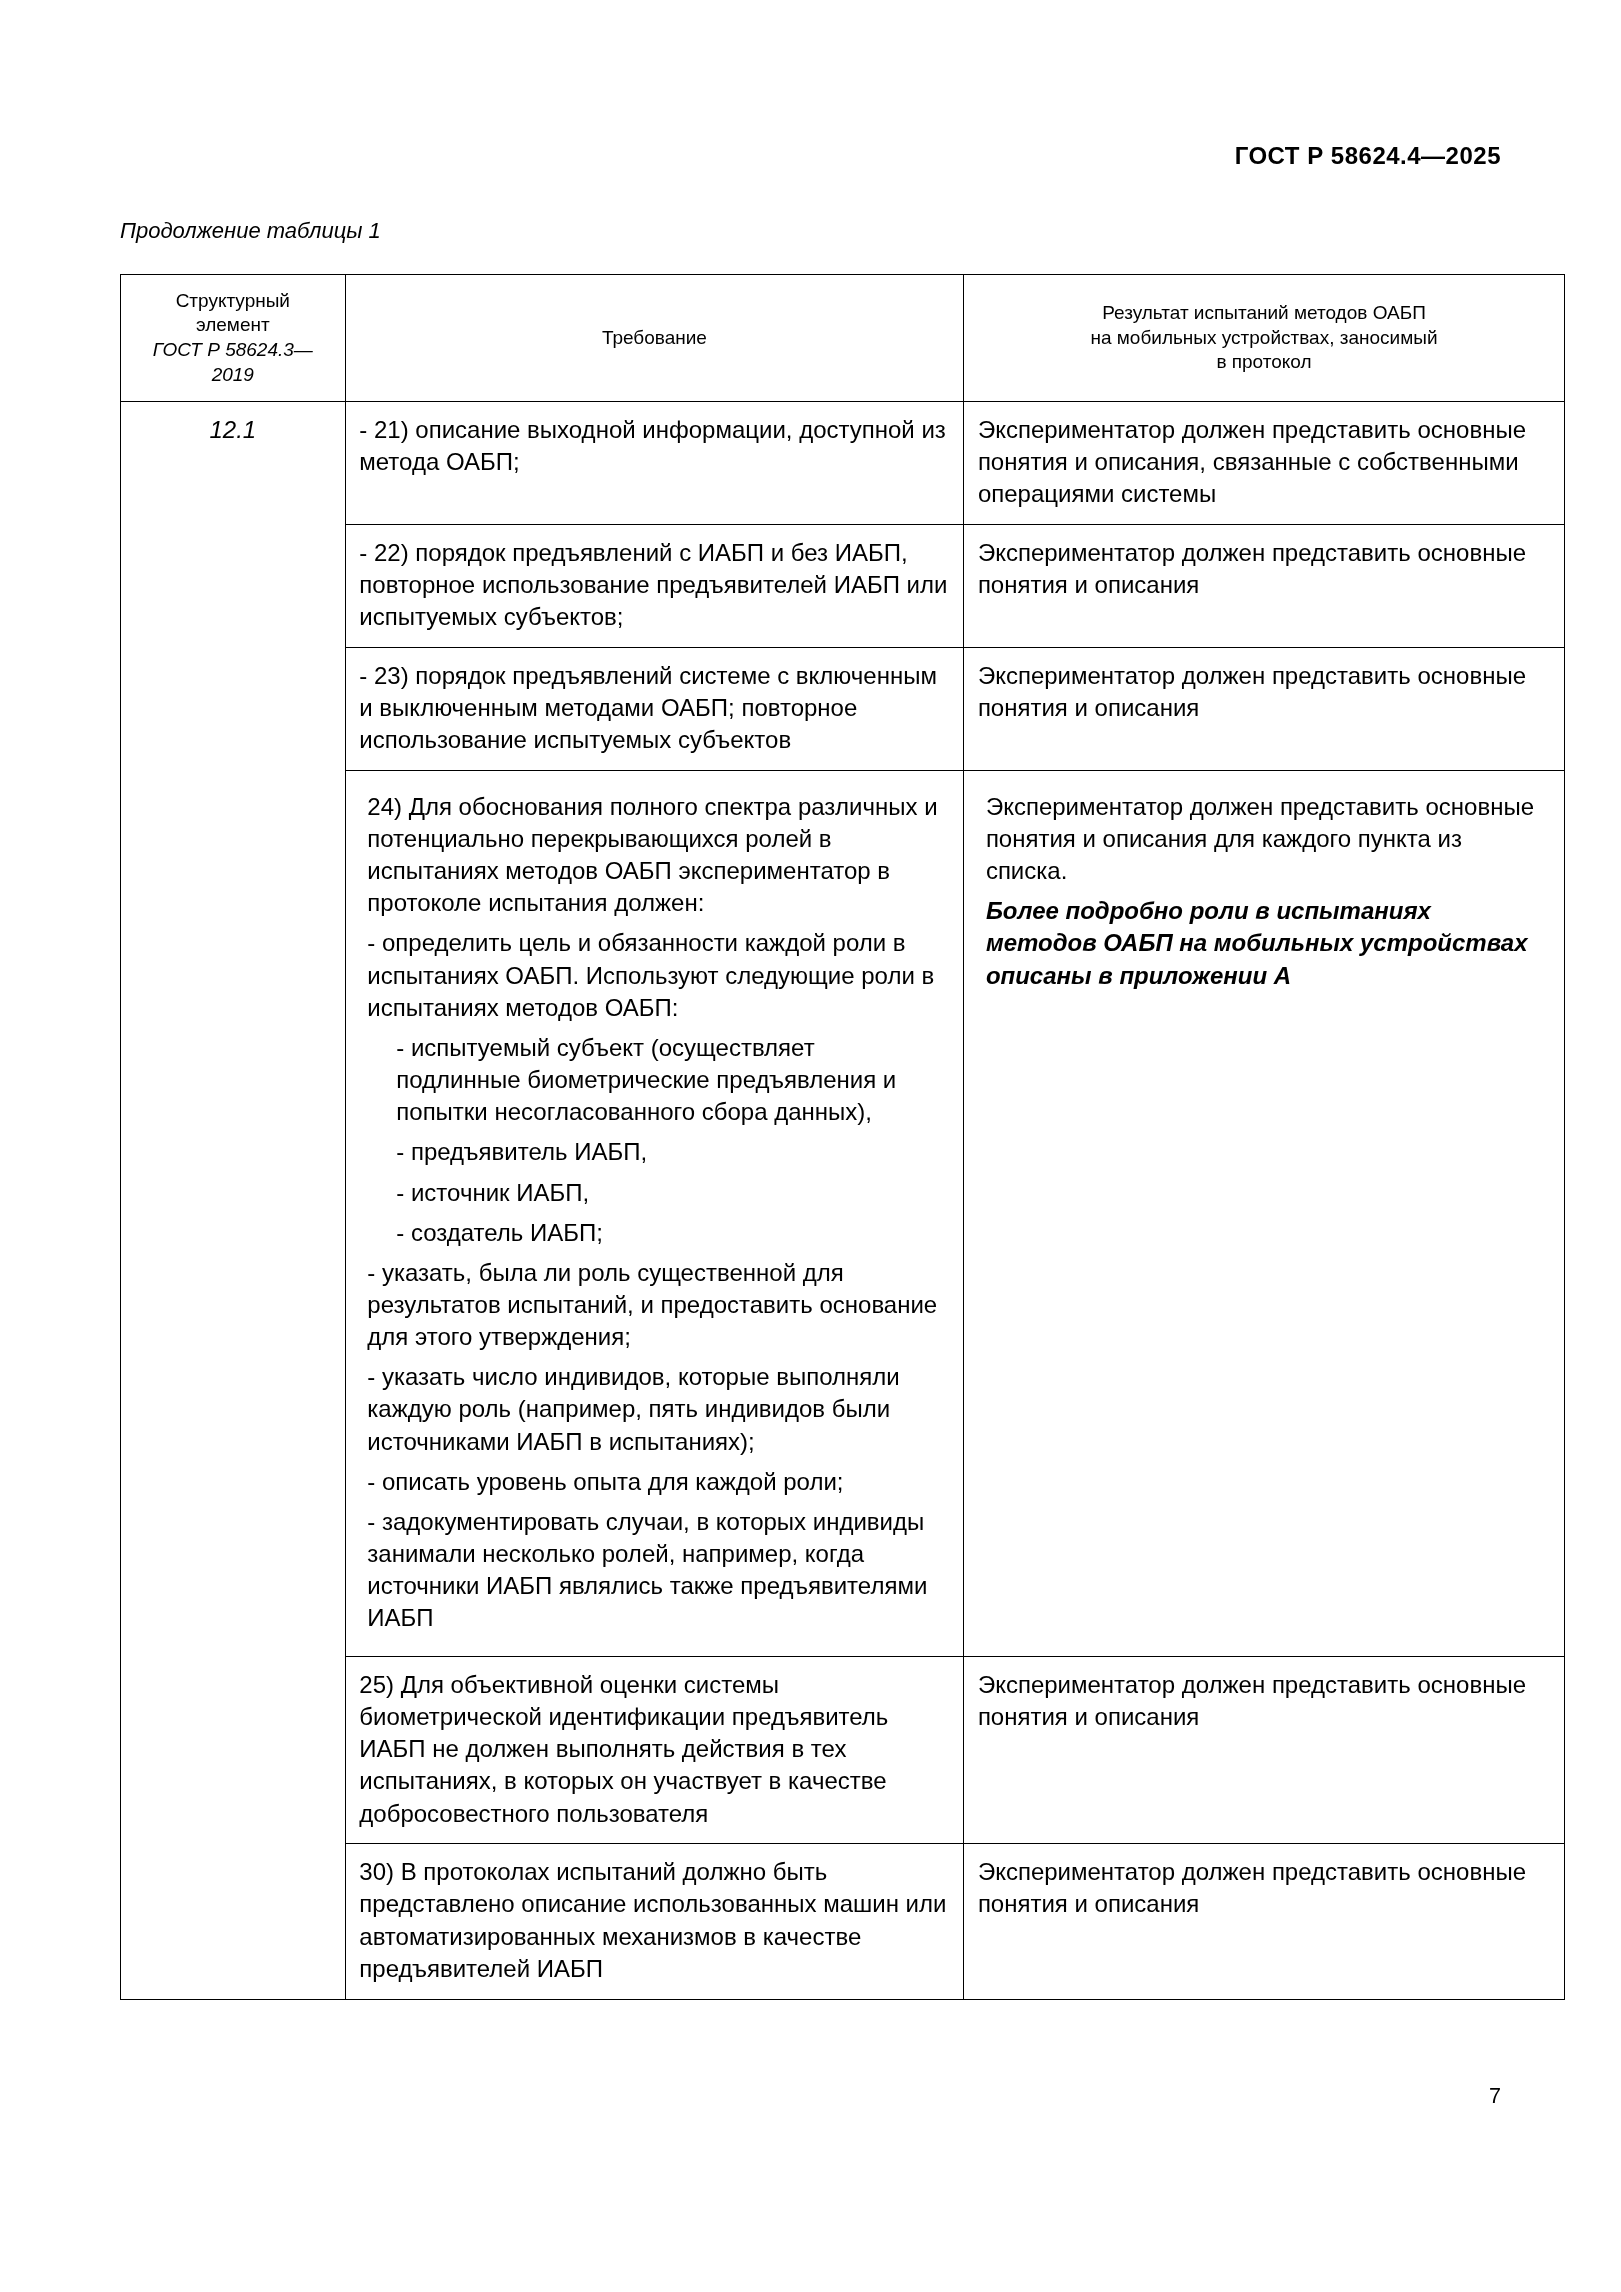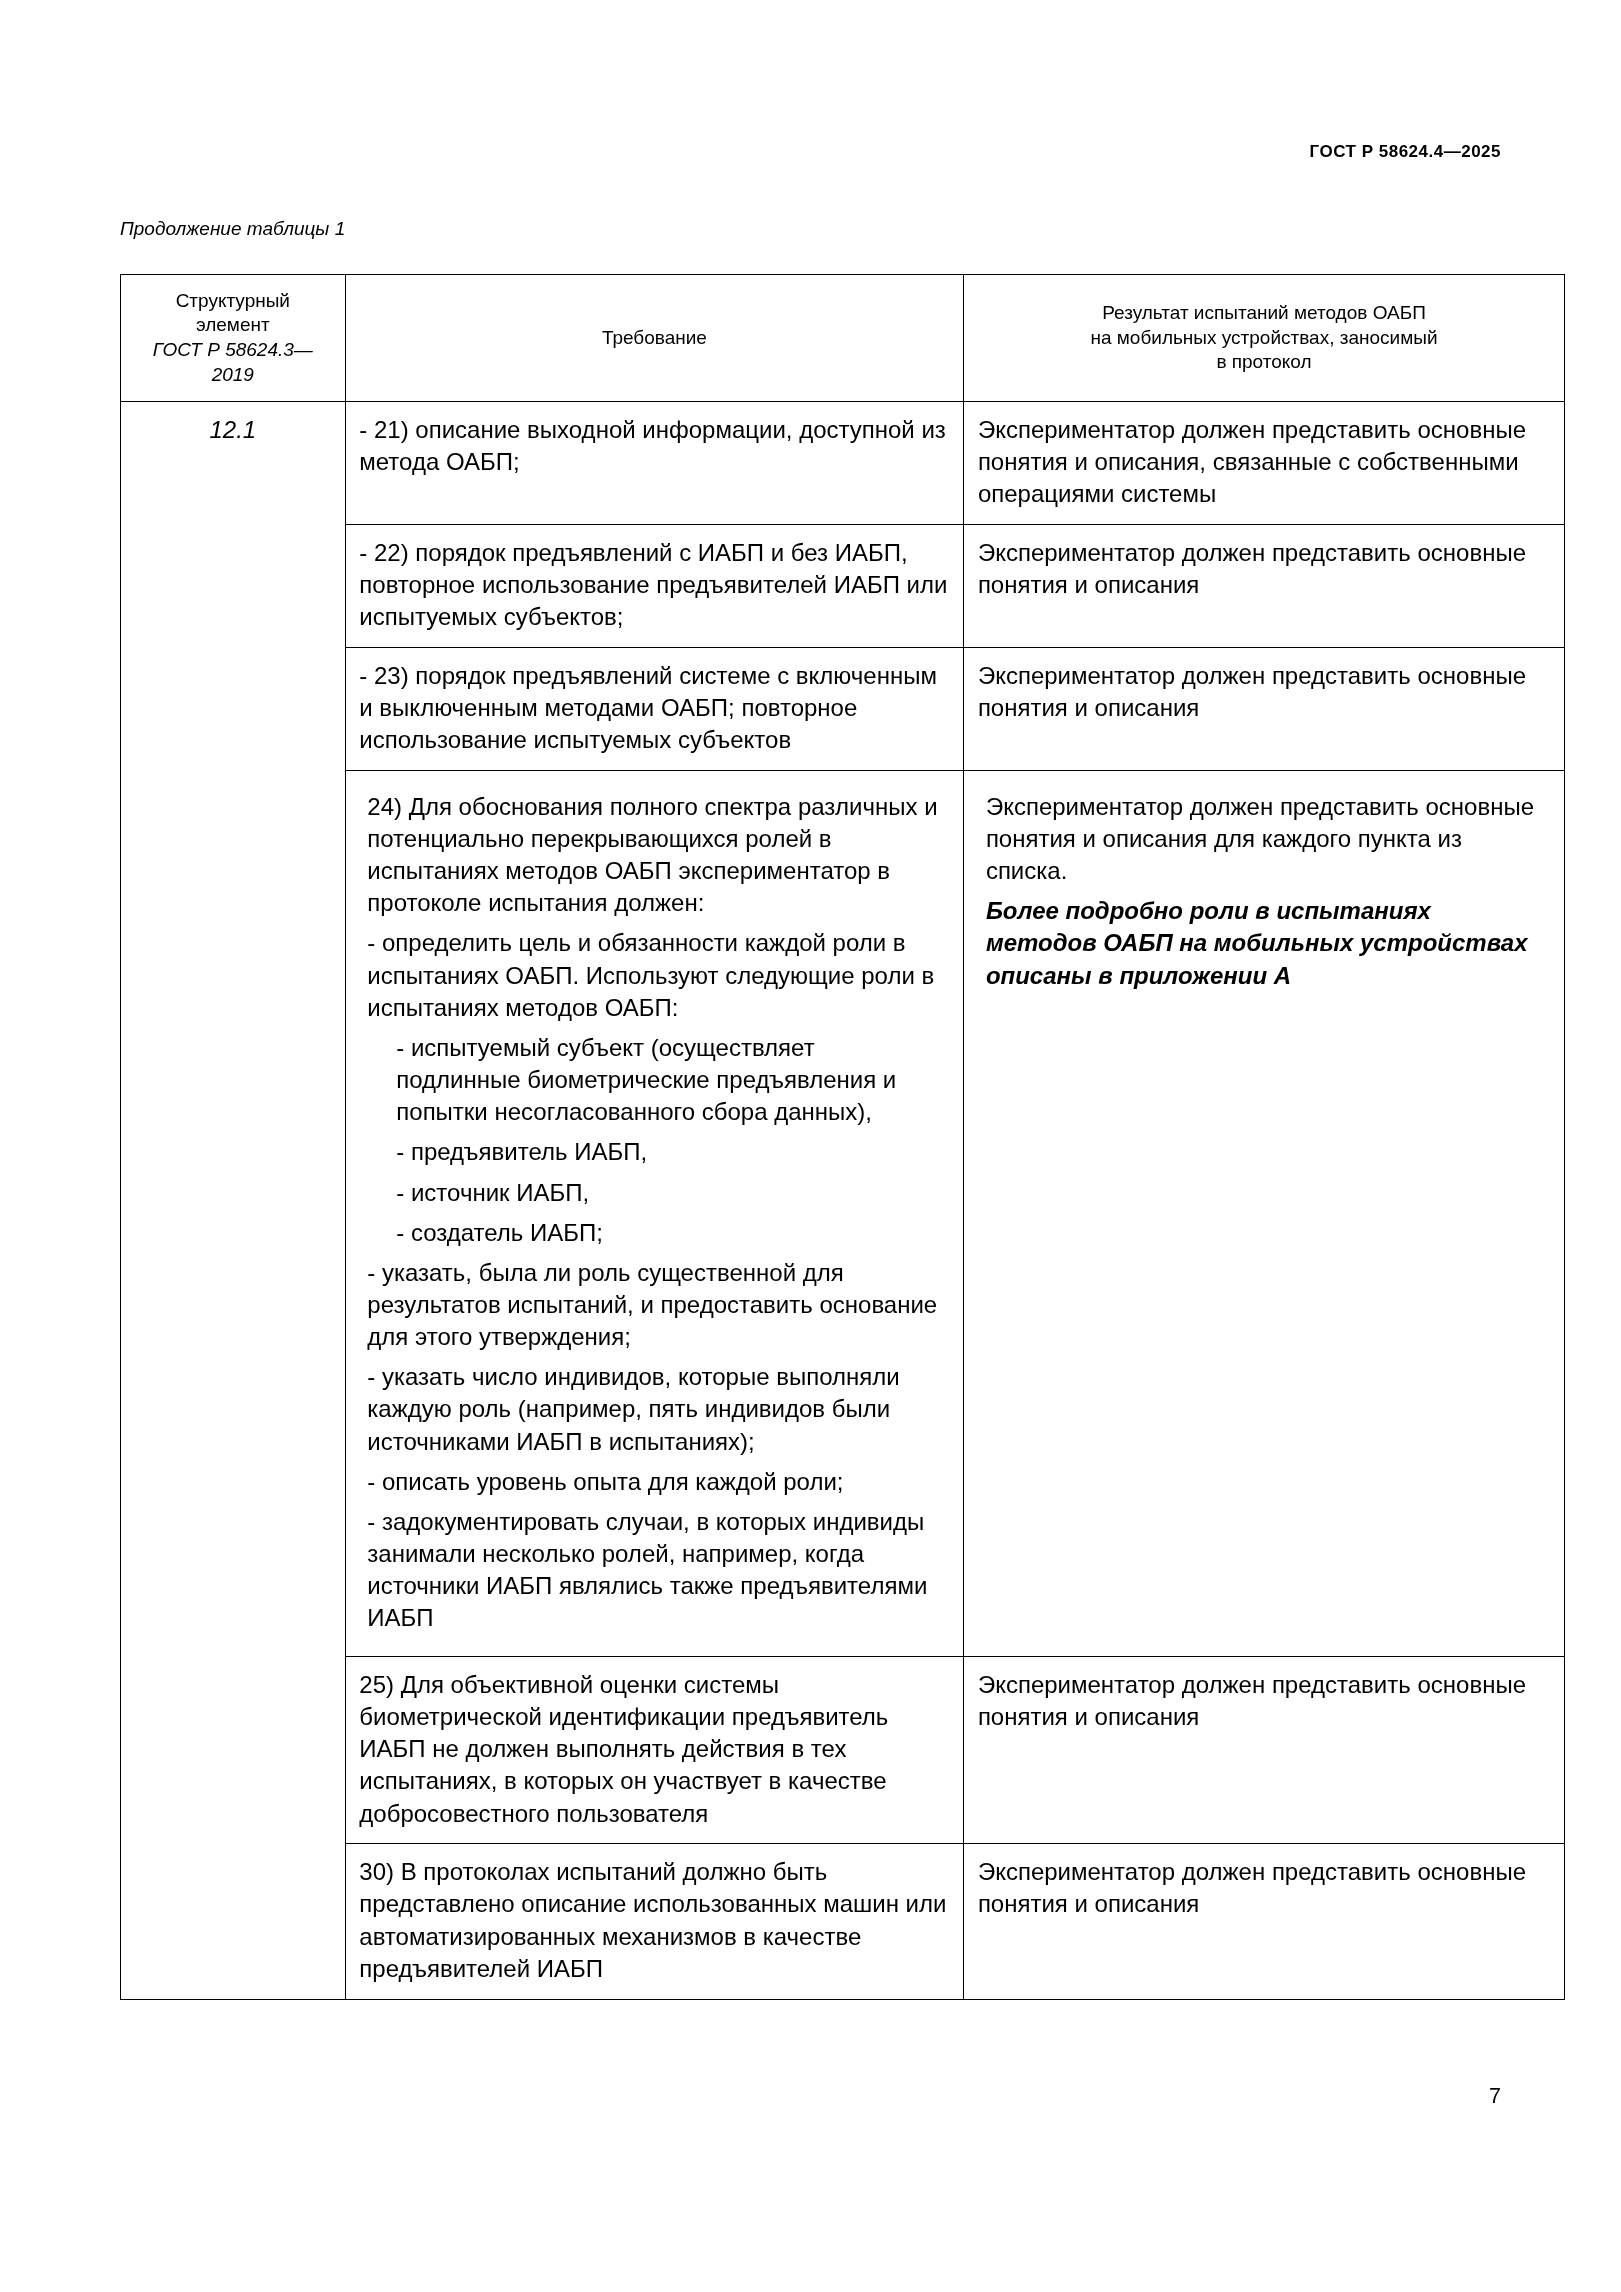--- a/index.html
+++ b/index.html
@@ -18,29 +18,29 @@
     position: relative;
     width: 1621px;
     height: 2293px;
     box-sizing: border-box;
     padding: 0;
   }
   .header {
     position: absolute;
     top: 142px;
     right: 120px;
-    font-size: 17px;
+    font-size: 24px;
     font-weight: bold;
     letter-spacing: 0.5px;
   }
   .table-caption {
     position: absolute;
     top: 218px;
     left: 120px;
-    font-size: 19px;
+    font-size: 22px;
     font-style: italic;
     text-align: center;
   }
   table.main {
     position: absolute;
     top: 274px;
     left: 120px;
     width: 1382px;
     border-collapse: collapse;
     table-layout: fixed;

